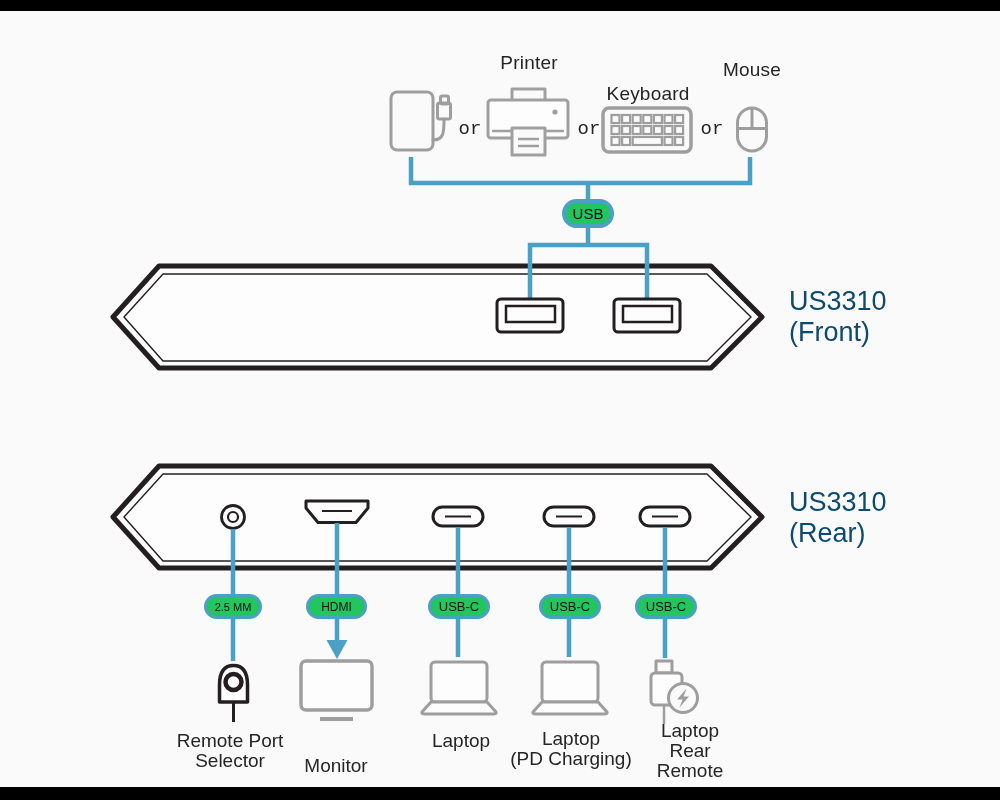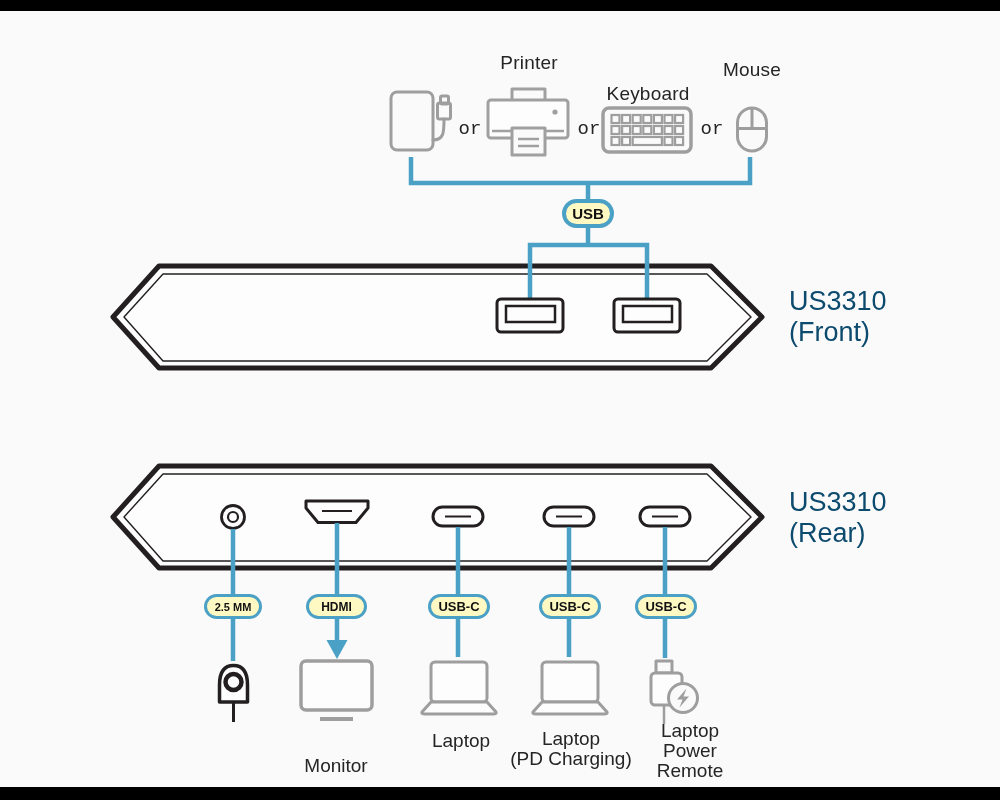--- a/index.html
+++ b/index.html
@@ -15,22 +15,22 @@
   svg{position:absolute;top:0;left:0;}
   .lbl{
     position:absolute;text-align:center;font-size:19px;line-height:21px;
     color:#252525;letter-spacing:.2px;
   }
   .or{
     position:absolute;width:30px;text-align:center;font-size:19px;color:#252525;font-family:Liberation Mono, monospace;
   }
   .pill{
     position:absolute;display:flex;align-items:center;justify-content:center;
-    background:#fef9c3;border:3px solid #4aa0c5;border-radius:15px;
-    font-weight:bold;color:#111;box-sizing:border-box;
+    background:#22c55e;border:3px solid #4aa0c5;border-radius:15px;
+    font-weight:normal;color:#111;box-sizing:border-box;
   }
   #usb-tag{left:562px;top:199px;width:52px;height:29px;font-size:15px;border-width:4px;}
   .tag{top:594px;height:25px;font-size:13px;text-align:center;}
   #tag-25mm{left:204px;width:58px;font-size:11px;}
   #tag-hdmi{left:306px;width:61px;font-size:12px;}
   #tag-usbc1{left:428px;width:62px;}
   #tag-usbc2{left:539px;width:62px;}
   #tag-usbc3{left:635px;width:62px;}
   .device-title{
     position:absolute;left:789px;font-size:27px;line-height:31px;color:#0c4a6e;
@@ -209,29 +209,33 @@
     <div>US3310</div>
     <div>(Rear)</div>
   </div>
 
   <div class="pill tag" id="tag-25mm">2.5 MM</div>
   <div class="pill tag" id="tag-hdmi">HDMI</div>
   <div class="pill tag" id="tag-usbc1">USB-C</div>
   <div class="pill tag" id="tag-usbc2">USB-C</div>
   <div class="pill tag" id="tag-usbc3">USB-C</div>
 
+  <div class="bot-lbl" style="left:155px;top:731px;width:150px;">
+    <div>Remote Port</div>
+    <div>Selector</div>
+  </div>
   <div class="bot-lbl" style="left:286px;top:756px;width:100px;">
     <div>Monitor</div>
   </div>
   <div class="bot-lbl" style="left:411px;top:731px;width:100px;">
     <div>Laptop</div>
   </div>
   <div class="bot-lbl" style="left:496px;top:729px;width:150px;">
     <div>Laptop</div>
     <div>(PD Charging)</div>
   </div>
   <div class="bot-lbl" style="left:640px;top:721px;width:100px;">
     <div>Laptop</div>
-    <div>Power</div>
+    <div>Rear</div>
     <div>Remote</div>
   </div>
 
 </div>
 
 </body></html>

